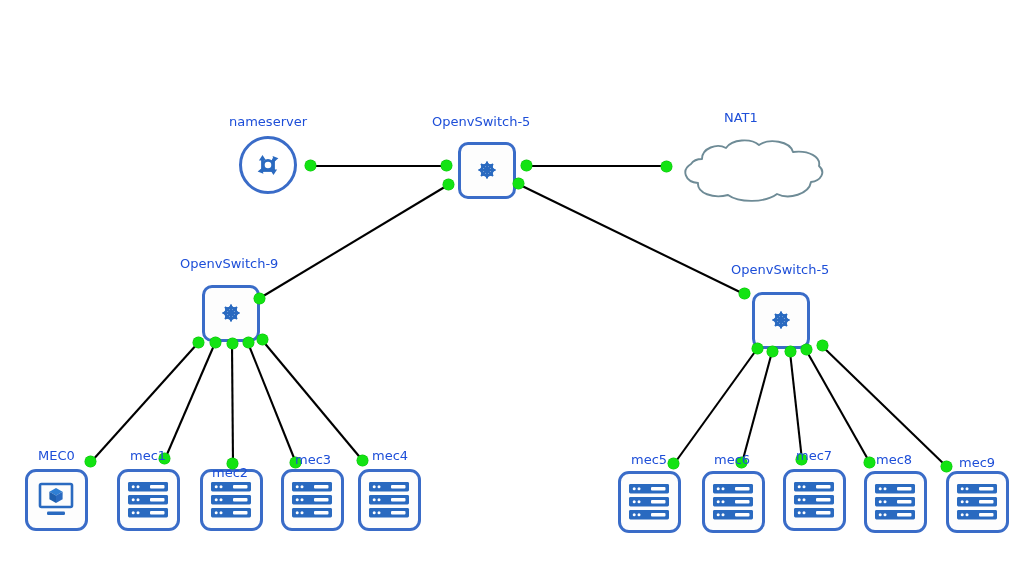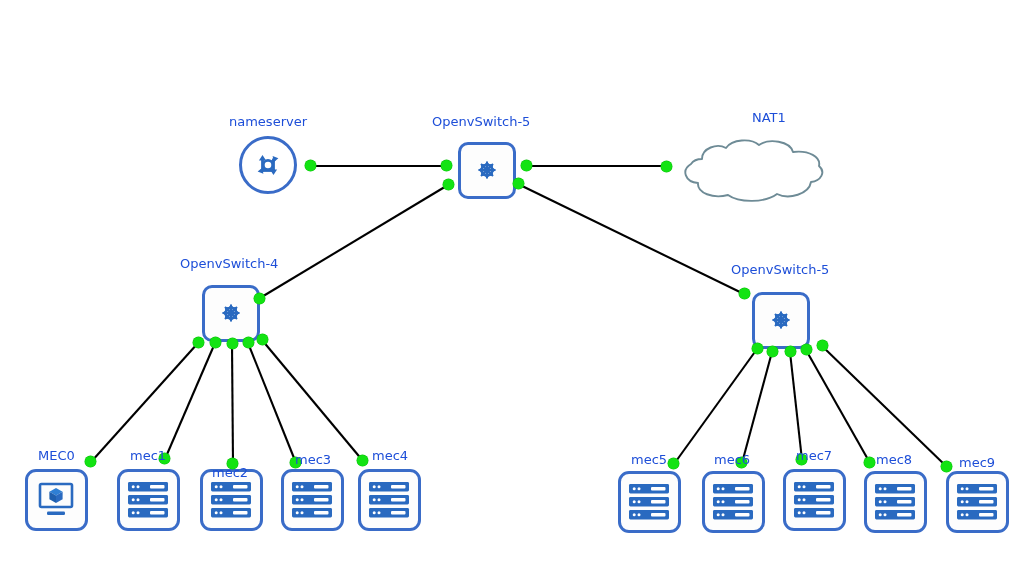--- a/index.html
+++ b/index.html
@@ -480,22 +480,22 @@
       <div class="port" style="left: 667.5px; top: 457.5px;"></div>
       <div class="port" style="left: 735.5px; top: 456.5px;"></div>
       <div class="port" style="left: 795.5px; top: 453.5px;"></div>
       <div class="port" style="left: 863.5px; top: 456.5px;"></div>
       <div class="port" style="left: 940.5px; top: 460.5px;"></div>
     </div>
 
   <div id="labels-layer">
       <div class="node-label" style="left: 229px; top: 114px;">nameserver</div>
       <div class="node-label" style="left: 432px; top: 114px;">OpenvSwitch-5</div>
-      <div class="node-label" style="left: 752px; top: 110px;">NAT1</div>
-      <div class="node-label" style="left: 180px; top: 256px;">OpenvSwitch-4</div>
+      <div class="node-label" style="left: 724px; top: 110px;">NAT1</div>
+      <div class="node-label" style="left: 180px; top: 256px;">OpenvSwitch-9</div>
       <div class="node-label" style="left: 731px; top: 262px;">OpenvSwitch-5</div>
       <div class="node-label" style="left: 38px; top: 448px;">MEC0</div>
       <div class="node-label" style="left: 130px; top: 448px;">mec1</div>
       <div class="node-label" style="left: 212px; top: 465px;">mec2</div>
       <div class="node-label" style="left: 295px; top: 452px;">mec3</div>
       <div class="node-label" style="left: 372px; top: 448px;">mec4</div>
       <div class="node-label" style="left: 631px; top: 452px;">mec5</div>
       <div class="node-label" style="left: 714px; top: 452px;">mec6</div>
       <div class="node-label" style="left: 796px; top: 448px;">mec7</div>
       <div class="node-label" style="left: 876px; top: 452px;">mec8</div>

